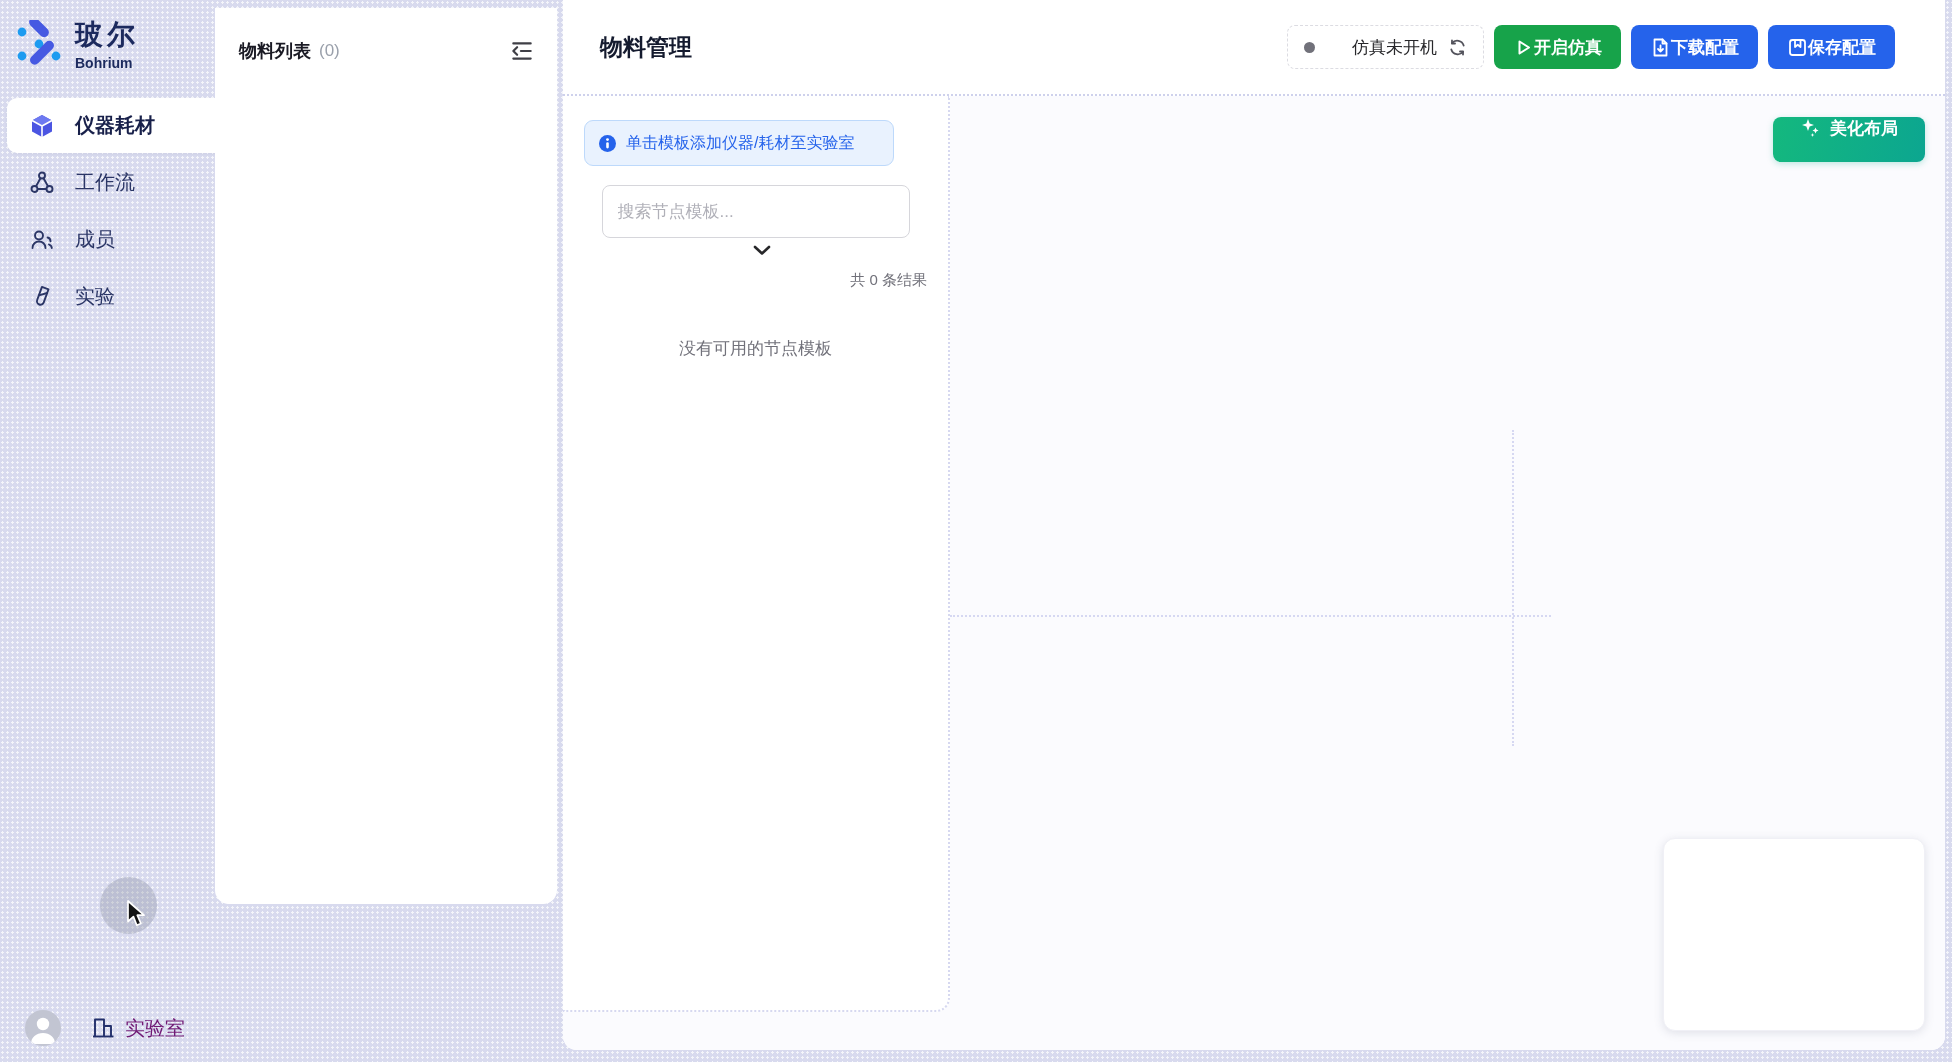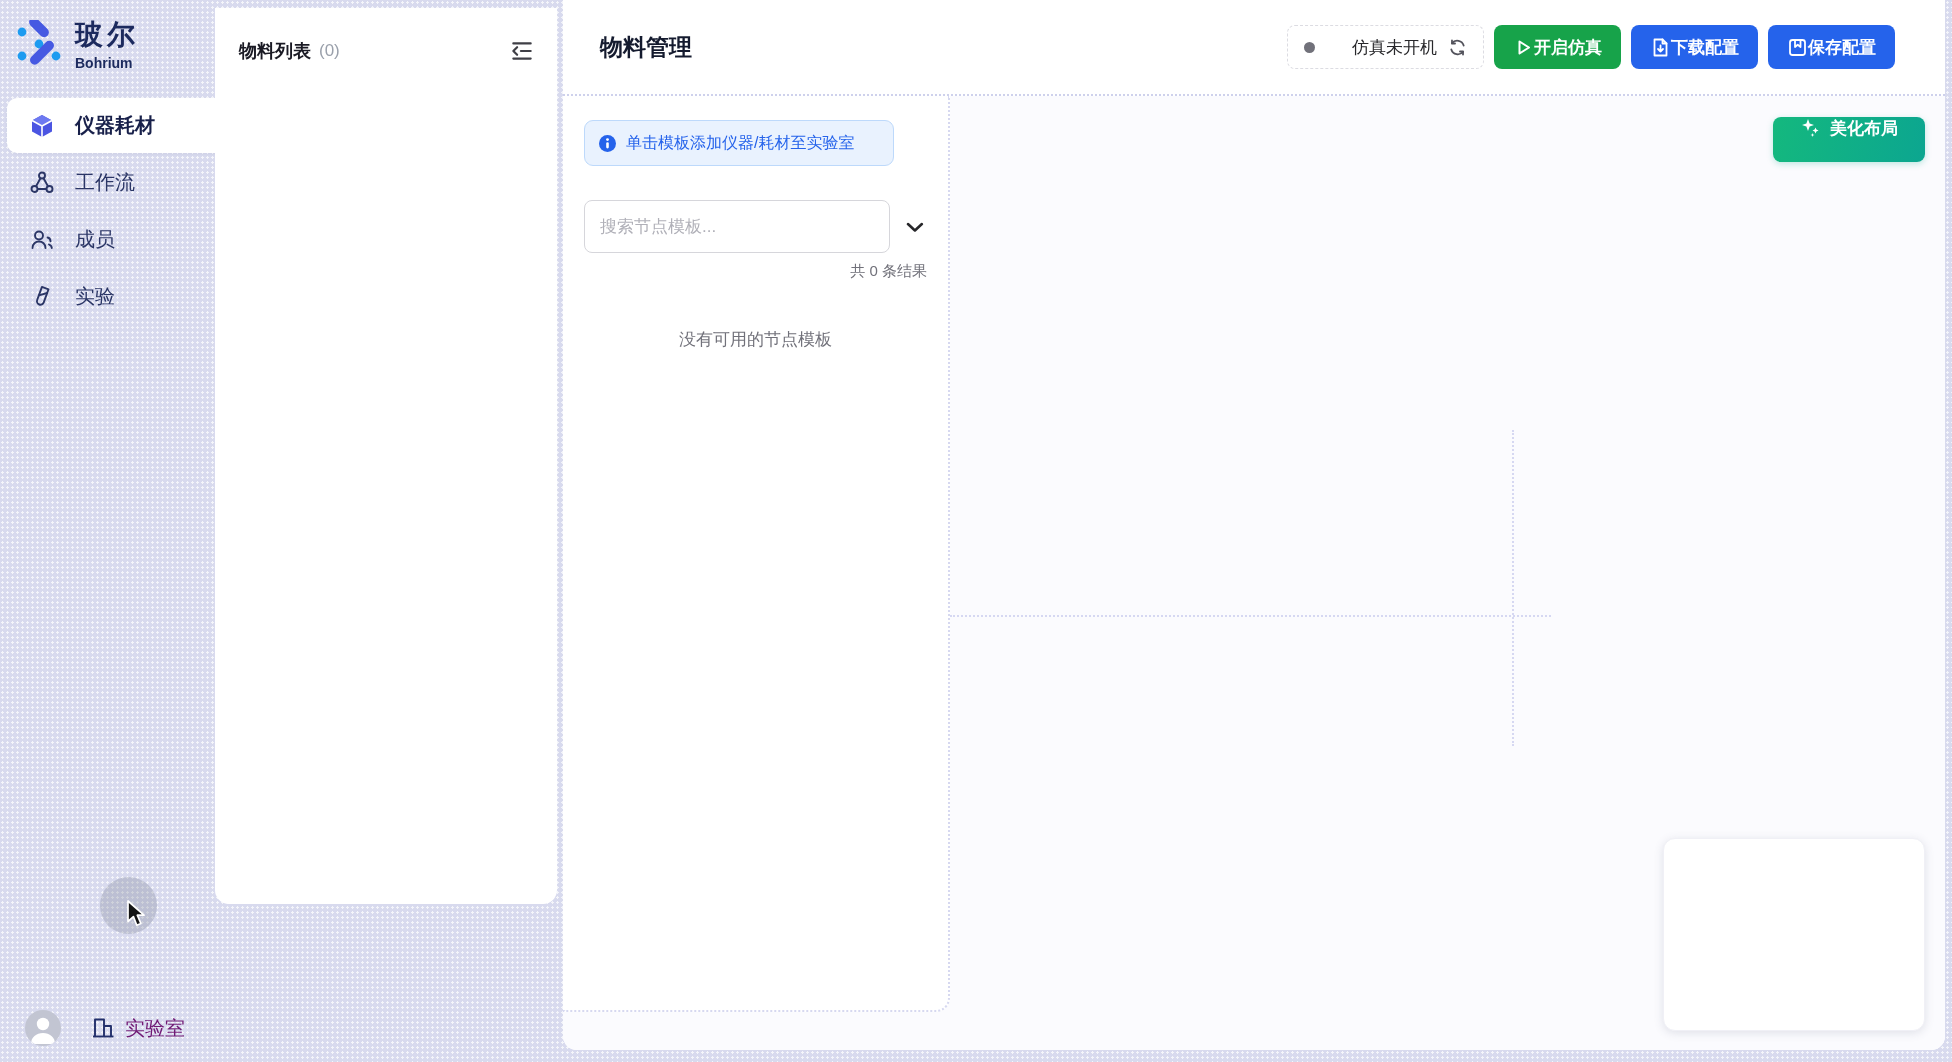--- a/index.html
+++ b/index.html
@@ -59,21 +59,21 @@
   .btn-blue { background:#2563eb; }
   .btn-icon { width:21px; height:21px; display:block; }
   
   .canvas { position:absolute; left:0; top:96px; width:1382px; height:954px; background:#fbfbfe; }
   .template-panel { position:absolute; left:0; top:0; width:387px; height:916px; background:#fff;
     border-right:2px dotted #d6d8f0; border-bottom:2px dotted #d6d8f0;
     border-radius:0 0 14px 0; padding:24px 21px 0 21px; }
   .hint-banner { width:310px; height:46px; display:flex; align-items:center; gap:9px;
     padding:0 13px; background:#e9f2fe; border:1px solid #bdd9fb; border-radius:9px;
     color:#2563eb; font-size:16px; }
-  .search-row { margin-top:34px; display:flex; align-items:center; }
+  .search-row { margin-top:19px; display:flex; align-items:center;flex-direction:column; }
   .search-input { width:308px; height:53px; border:1px solid #d6d6db; border-radius:8px;
     padding:0 15px; font-size:17px; color:#27272a; background:#fff; font-family:inherit; outline:none; }
   .search-input::placeholder { color:#b0b0b8; }
   .expand-btn { margin-left:13px; width:24px; height:24px; color:#27272a; cursor:pointer; }
   .results-count { margin-top:9px; text-align:right; font-size:15px; color:#71717a; }
   .empty-message { margin-top:47px; text-align:center; font-size:17px; color:#71717a; }
   .beautify-btn { position:absolute; top:21px; right:20px; height:45px; display:flex;
     align-items:flex-start; gap:9px; padding:0 27px; border:none; border-radius:8px;
     background:linear-gradient(100deg,#14b87e,#0ca690); color:#fff; font-size:17px;
     font-weight:600; cursor:pointer; font-family:inherit;

